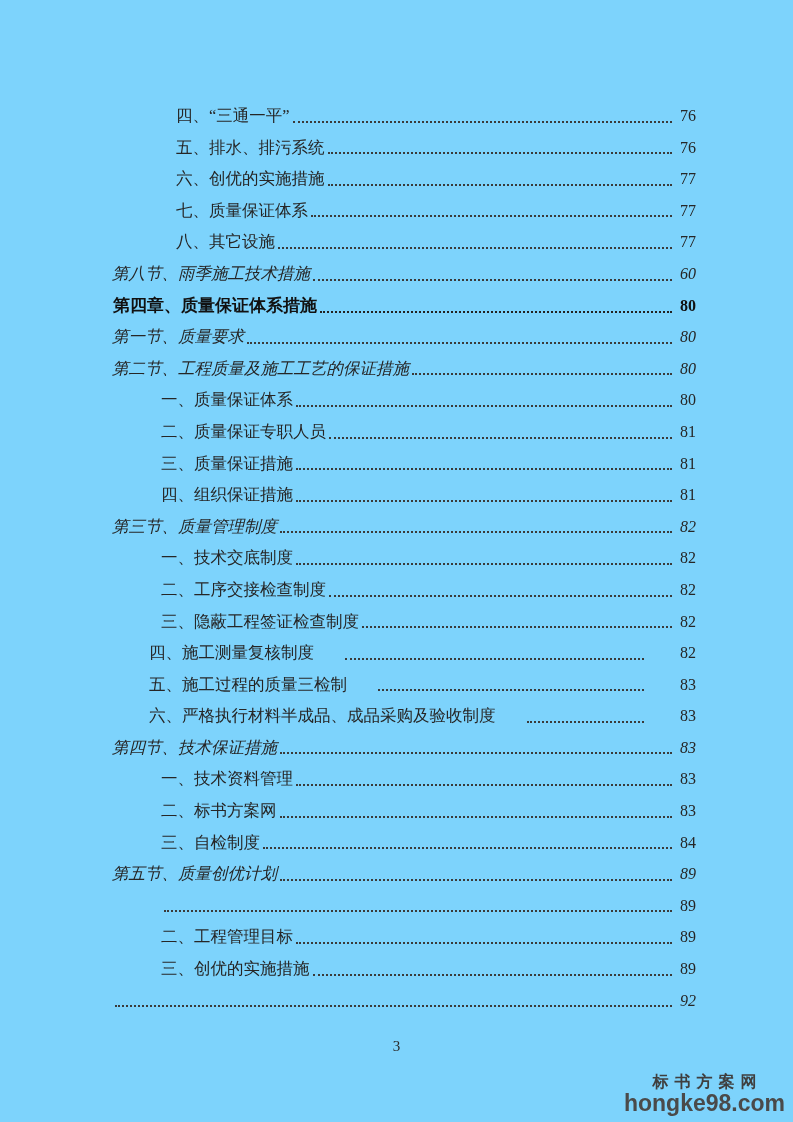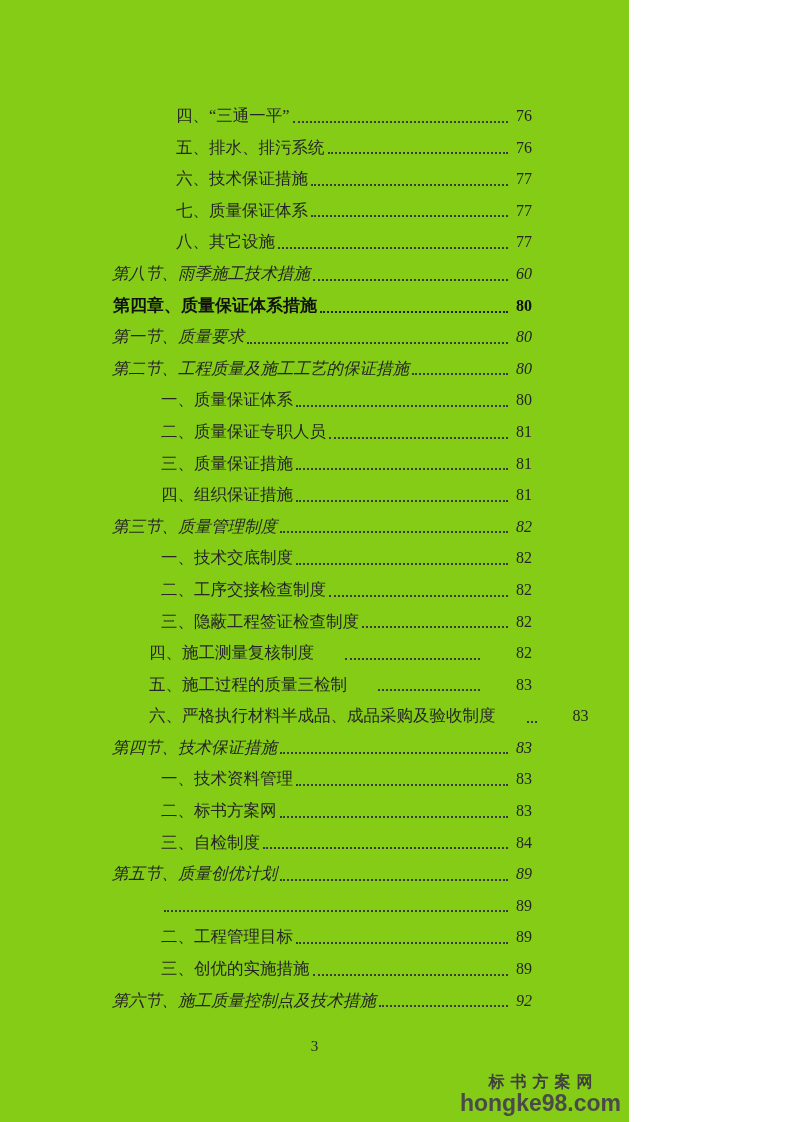--- a/index.html
+++ b/index.html
@@ -2,23 +2,23 @@
 <html><head>
 <meta charset="utf-8">
 <style>
   html, body {
     margin: 0;
     padding: 0;
     background: #ffffff;
   }
   .page {
     position: relative;
-    width: 629px;
+    width: 793px;
     height: 1122px;
-    background: #84cc16;
+    background: #7dd3fc;
     overflow: hidden;
     font-family: "Liberation Serif", "DejaVu Serif", serif;
     color: #262626;
   }
   .toc {
     position: absolute;
     top: 100px;
     left: 0;
     right: 0;
   }
@@ -100,21 +100,21 @@
         <span class="entry-text">四、“三通一平”</span>
         <span class="leader"></span>
         <span class="pageno">76</span>
       </div>
       <div class="toc-row lvl-item-deep">
         <span class="entry-text">五、排水、排污系统</span>
         <span class="leader"></span>
         <span class="pageno">76</span>
       </div>
       <div class="toc-row lvl-item-deep">
-        <span class="entry-text">六、技术保证措施</span>
+        <span class="entry-text">六、创优的实施措施</span>
         <span class="leader"></span>
         <span class="pageno">77</span>
       </div>
       <div class="toc-row lvl-item-deep">
         <span class="entry-text">七、质量保证体系</span>
         <span class="leader"></span>
         <span class="pageno">77</span>
       </div>
       <div class="toc-row lvl-item-deep">
         <span class="entry-text">八、其它设施</span>
@@ -229,21 +229,20 @@
         <span class="entry-text">二、工程管理目标</span>
         <span class="leader"></span>
         <span class="pageno">89</span>
       </div>
       <div class="toc-row lvl-item">
         <span class="entry-text">三、创优的实施措施</span>
         <span class="leader"></span>
         <span class="pageno">89</span>
       </div>
       <div class="toc-row lvl-section">
-        <span class="entry-text">第六节、施工质量控制点及技术措施</span>
         <span class="leader"></span>
         <span class="pageno">92</span>
       </div>
     </div>
 
   <div class="footer-pageno">3</div>
 
   <div class="watermark">
     <span class="wm-cn">标书方案网</span>
     <span class="wm-url">hongke98.com</span>

